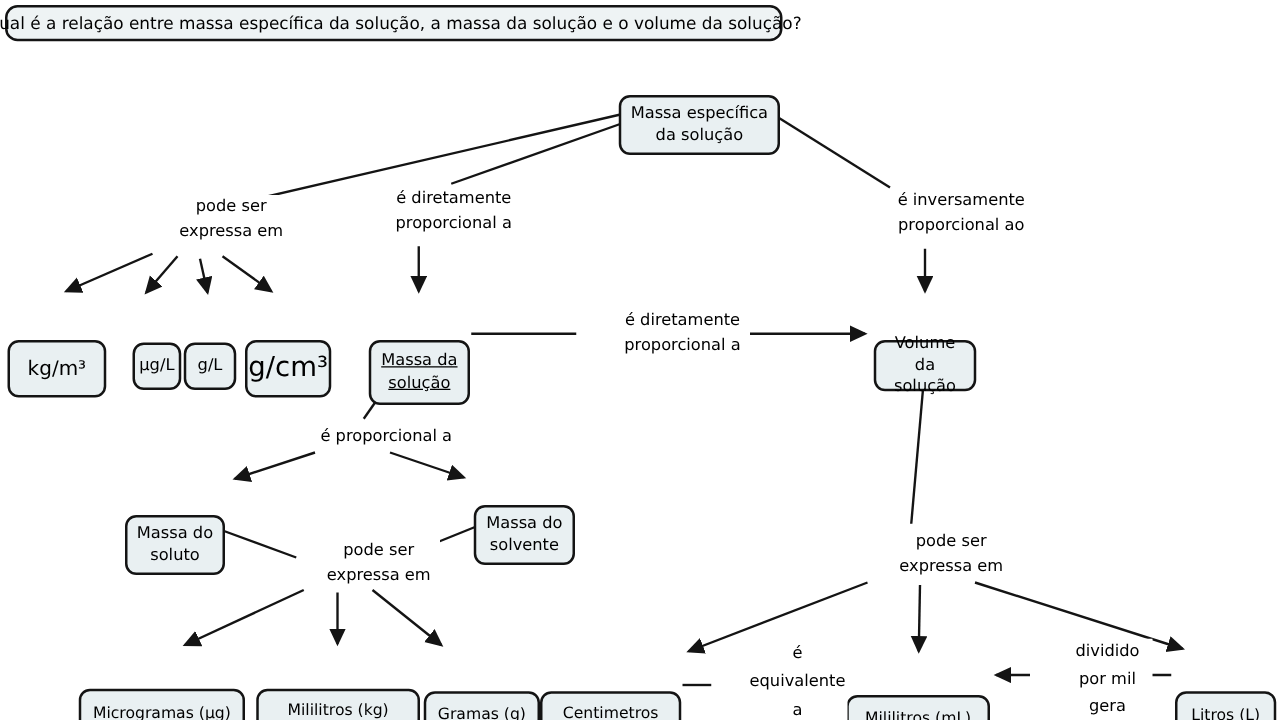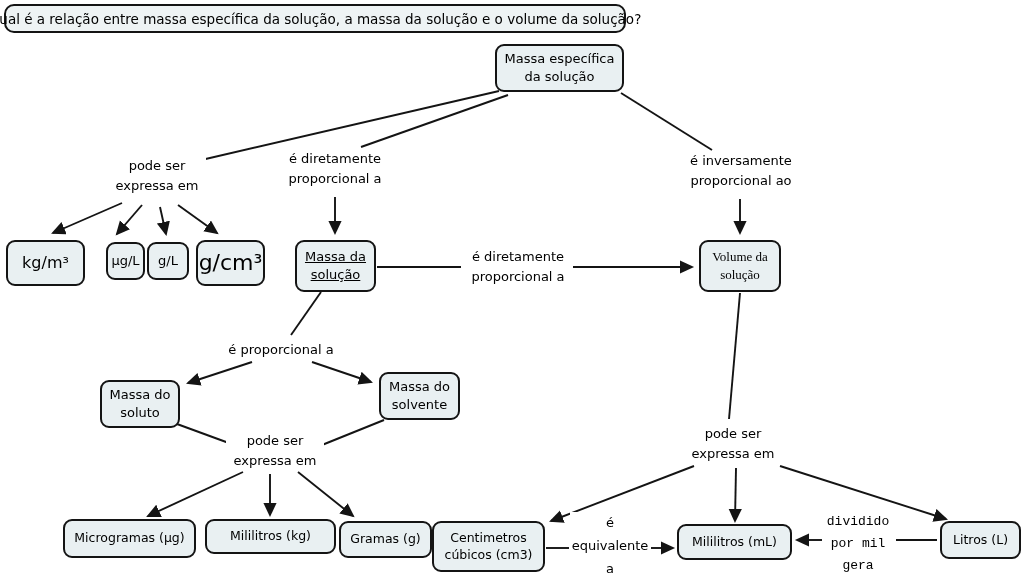--- a/index.html
+++ b/index.html
@@ -8,34 +8,36 @@
     font-family:"DejaVu Sans", sans-serif;color:#000;overflow:hidden;
   }
   #canvas{position:absolute;inset:0;width:1026px;height:576px;}
   svg.edges{position:absolute;left:0;top:0;pointer-events:none;}
   .node{
     position:absolute;box-sizing:border-box;
     background:#e9f0f2;border:2px solid #141414;border-radius:9px;
     display:flex;align-items:center;justify-content:center;
     text-align:center;font-size:13px;line-height:1.35;white-space:pre-line;
     padding:2px 6px;
+    margin-top:32px;
   }
   .node.big{font-size:16px;}
   .node.med{font-size:22px;}
   .node.small{font-size:12.5px;}
   .qbox{
     position:absolute;box-sizing:border-box;left:4px;top:4px;width:622px;height:29px;
     background:#eef3f4;border:2px solid #141414;border-radius:10px;
     display:flex;align-items:center;justify-content:center;
     font-size:13.5px;white-space:nowrap;
   }
   .lbl{
     position:absolute;box-sizing:border-box;
     text-align:center;font-size:13px;line-height:1.5;white-space:pre-line;
     background:#fff;
+    margin-left:28px;
   }
 </style>
 </head>
 <body>
 
 <div id="canvas">
 
   <svg class="edges" width="1026" height="576" viewBox="0 0 1026 576">
     <defs>
       <marker id="arrow" markerWidth="8" markerHeight="8" refX="6.4" refY="3.5" orient="auto">
@@ -89,21 +91,21 @@
   <div class="node" style="left:495px;top:44px;width:129px;height:48px;">Massa específica
 da solução</div>
 
   <div class="node big" style="left:6px;top:240px;width:79px;height:46px;">kg/m³</div>
   <div class="node" style="left:106px;top:242px;width:39px;height:38px;">µg/L</div>
   <div class="node" style="left:147px;top:242px;width:42px;height:38px;">g/L</div>
   <div class="node med" style="left:196px;top:240px;width:69px;height:46px;">g/cm³</div>
 
   <div class="node" style="left:295px;top:240px;width:81px;height:52px;text-decoration:underline;">Massa da
 solução</div>
-  <div class="node" style="left:699px;top:240px;width:82px;height:52px;font-family:Liberation Serif, serif;">Volume da
+  <div class="node" style="left:699px;top:240px;width:82px;height:41px;">Volume da
 solução</div>
 
   <div class="node" style="left:100px;top:380px;width:80px;height:48px;">Massa do
 soluto</div>
   <div class="node" style="left:379px;top:372px;width:81px;height:48px;">Massa do
 solvente</div>
 
   <div class="node small" style="left:63px;top:519px;width:133px;height:39px;">Microgramas (µg)</div>
   <div class="node small" style="left:205px;top:519px;width:131px;height:35px;">Mililitros (kg)</div>
   <div class="node small" style="left:339px;top:521px;width:93px;height:37px;">Gramas (g)</div>
@@ -121,17 +123,17 @@
   <div class="lbl" style="left:464px;top:247px;width:108px;">é diretamente
 proporcional a</div>
   <div class="lbl" style="left:224px;top:340px;width:114px;">é proporcional a</div>
   <div class="lbl" style="left:226px;top:431px;width:98px;">pode ser
 expressa em</div>
   <div class="lbl" style="left:684px;top:424px;width:98px;">pode ser
 expressa em</div>
   <div class="lbl" style="left:570px;top:512px;width:80px;line-height:1.75;">é
 equivalente
 a</div>
-  <div class="lbl" style="left:822px;top:511px;width:72px;line-height:1.7;font-family:Liberation Mono, monospace;">dividido
+  <div class="lbl" style="left:822px;top:511px;width:72px;line-height:1.7;">dividido
 por mil
 gera</div>
 
 </div>
 
 </body></html>

